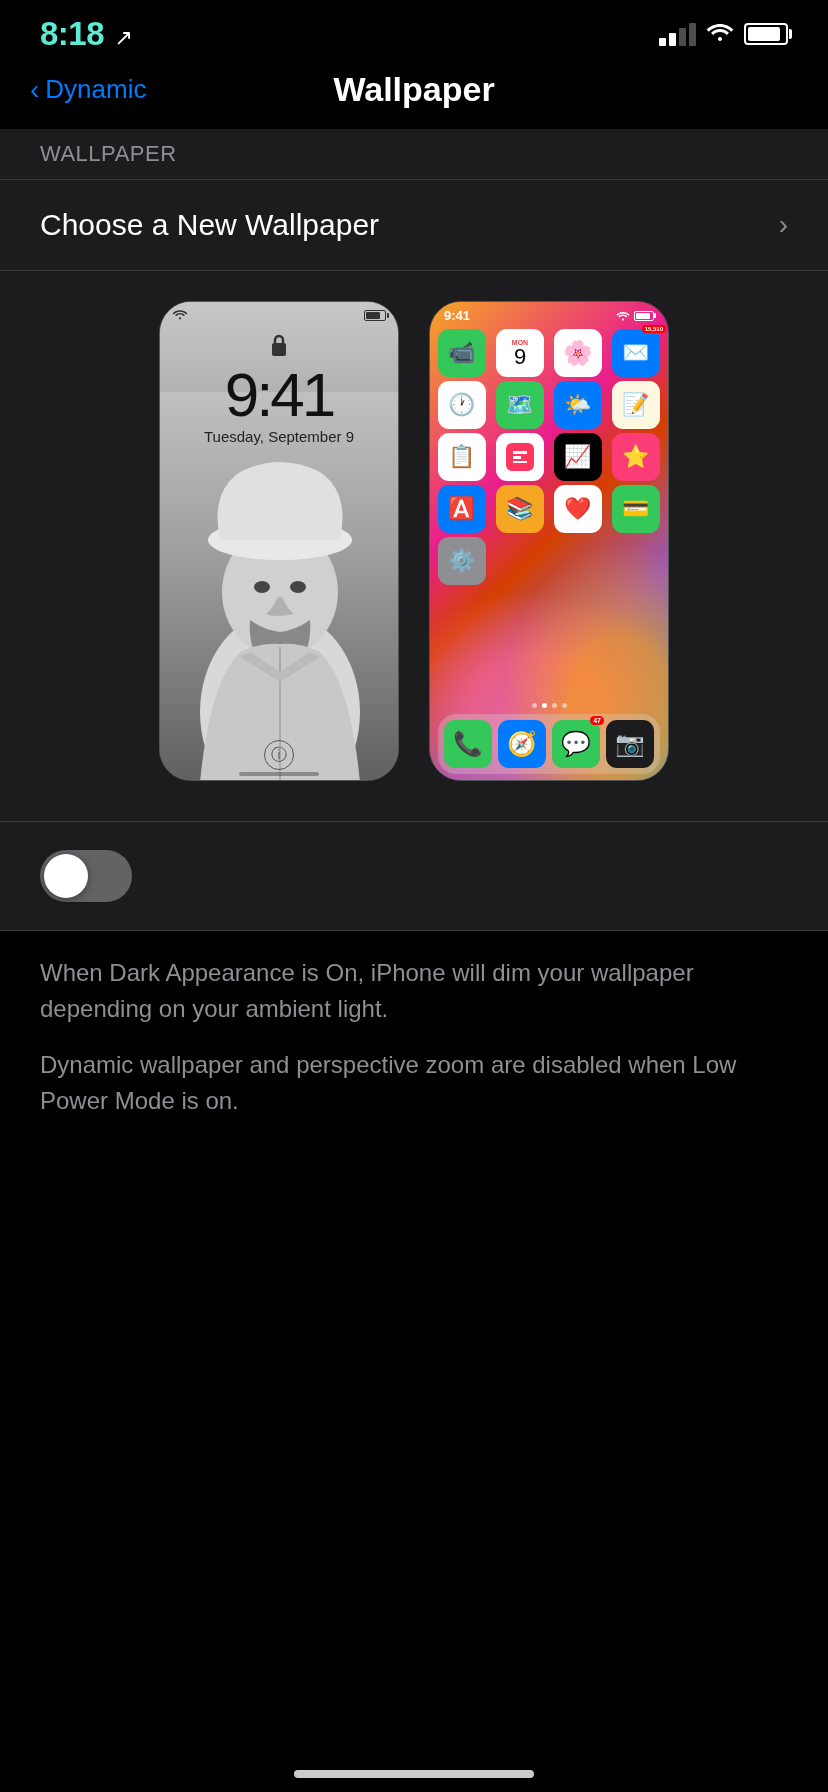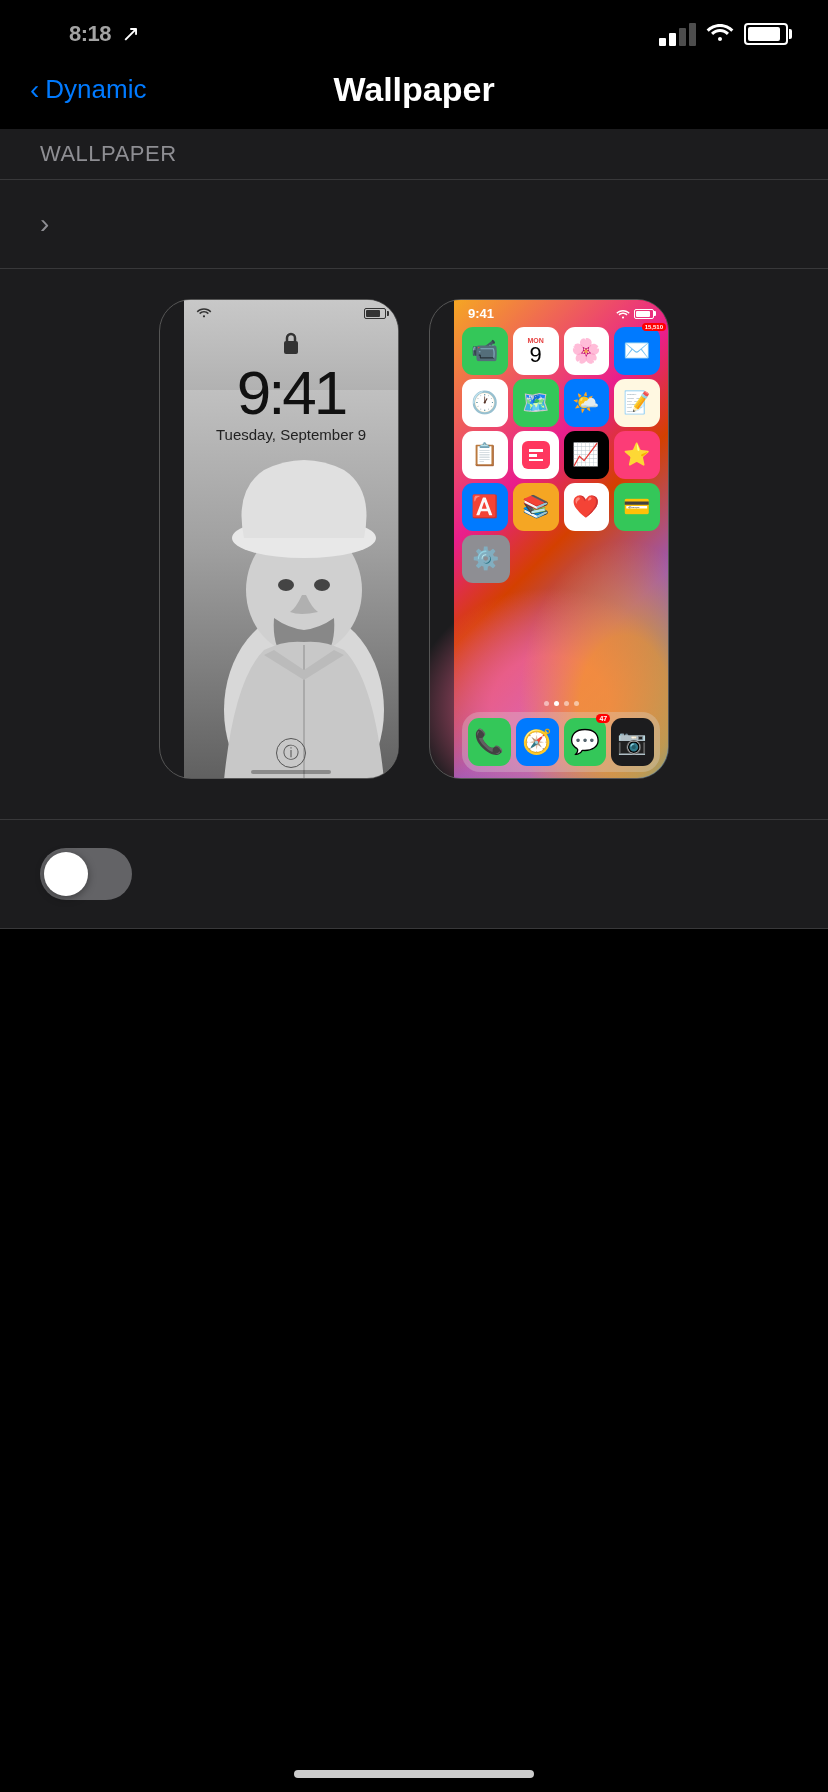--- a/index.html
+++ b/index.html
@@ -15,25 +15,24 @@
 
     
     .status-bar {
       display: flex;
       justify-content: space-between;
       align-items: center;
       padding: 18px 40px 10px 40px;
       height: 60px;
     }
     .status-time {
-      font-size: 22px;
+      font-size: 33px;
       font-weight: 600;
-      color: #a3a3a3;
+      color: #5eead4;
       letter-spacing: -0.5px;
-      margin-left: 29px;
     }
     .status-icons {
       display: flex;
       align-items: center;
       gap: 10px;
     }
     .signal-bars {
       display: flex;
       align-items: flex-end;
       gap: 3px;
@@ -140,21 +139,20 @@
       border-bottom: 0.5px solid #38383a;
     }
 
     .phone-preview {
       width: 240px;
       height: 480px;
       border-radius: 32px;
       overflow: hidden;
       position: relative;
       border: 1px solid #555;
-      padding-left: 24px;
     }
 
     
     .lock-screen {
       width: 100%;
       height: 100%;
       background: #d4d4d4;
       position: relative;
       display: flex;
       flex-direction: column;
@@ -288,20 +286,21 @@
     <span>Dynamic</span>
   </div>
   <span class="nav-title">Wallpaper</span>
 </div>
 
 <div class="section-header">
   <span>WALLPAPER</span>
 </div>
 
 <div class="choose-wallpaper-row">
+  <span class="choose-wallpaper-label">Choose a New Wallpaper</span>
   <span class="chevron-right">›</span>
 </div>
 
 <div class="wallpaper-previews">
 
   <div class="phone-preview">
     <div class="lock-screen">
 
       <div style="position:absolute;top:0;left:0;right:0;bottom:0;background:linear-gradient(to bottom,#c8c8c8 0%,#b0b0b0 20%,#909090 40%,#787878 60%,#606060 80%,#484848 100%);"></div>
 
@@ -470,15 +469,17 @@
 
 </div>
 
 <div class="toggle-row">
   <div class="toggle-switch">
     <div class="toggle-thumb"></div>
   </div>
 </div>
 
 <div class="description-area">
+  <p class="description-text">When Dark Appearance is On, iPhone will dim your wallpaper depending on your ambient light.</p>
+  <p class="description-text">Dynamic wallpaper and perspective zoom are disabled when Low Power Mode is on.</p>
 </div>
 
 <div class="home-indicator"></div>
 
 </body></html>

